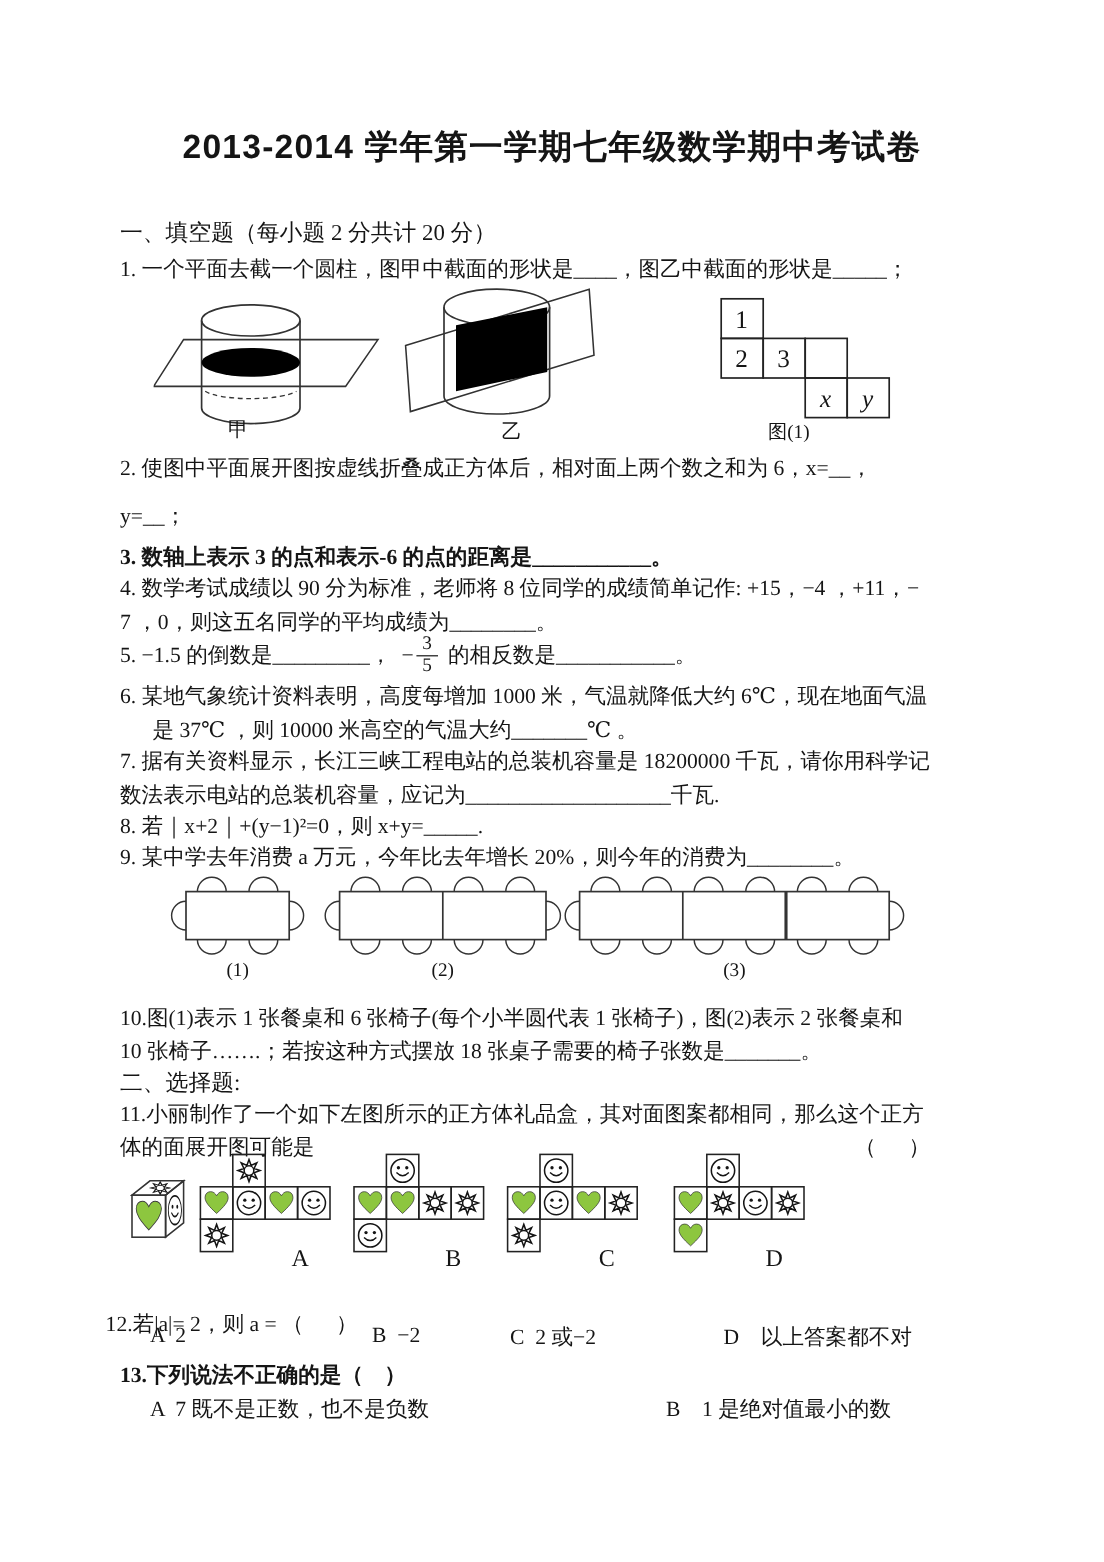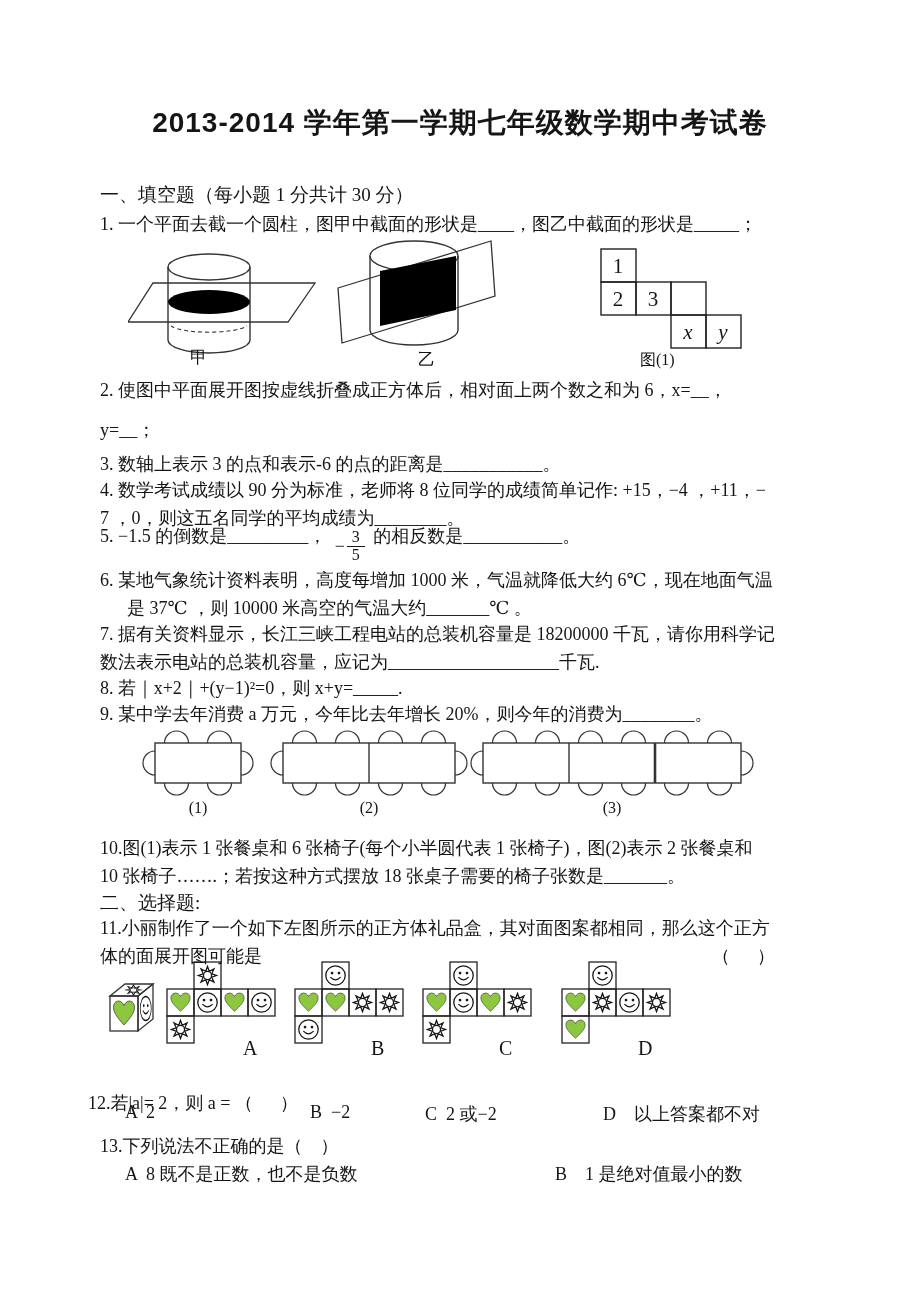--- a/index.html
+++ b/index.html
@@ -5,21 +5,21 @@
   html,body{margin:0;padding:0;background:#ffffff;}
   .page{position:relative;width:920px;height:1302px;background:#fff;overflow:hidden;
         font-family:"Liberation Serif","DejaVu Serif",serif;color:#151515;}
   .title{position:absolute;top:104px;left:0;width:100%;text-align:center;
          font-family:"Liberation Sans","DejaVu Sans",sans-serif;
          font-weight:bold;font-size:28px;letter-spacing:1px;}
   .line{position:absolute;font-size:18px;white-space:pre;line-height:1.35;}
   .heading{font-size:19px;}
   .fig{position:absolute;}
   .figlabel{position:absolute;font-size:17px;}
-  .fracline{position:absolute;display:flex;font-size:18px;white-space:pre;}
+  .fracline{position:absolute;display:flex;align-items:center;font-size:18px;white-space:pre;}
   .frac{display:inline-flex;align-items:center;margin:0 4px;}
   .frac .sign{font-size:18px;margin-right:2px;}
   .frac .stack{display:inline-flex;flex-direction:column;align-items:center;font-size:16px;line-height:1.05;}
   .frac .num{padding:0 5px;border-bottom:1.4px solid #151515;}
   .opts{position:absolute;font-size:18px;}
   .opts span{position:absolute;top:0;white-space:pre;}
   svg text{font-family:"Liberation Serif","DejaVu Serif",serif;}
 </style>
 </head>
 <body>
@@ -39,21 +39,21 @@
       </symbol>
       <symbol id="sym-sun" viewBox="0 0 24 24" preserveAspectRatio="none">
         <polygon points="22,12 16.6,13.9 19.1,19.1 13.9,16.6 12,22 10.1,16.6 4.9,19.1 7.4,13.9 2,12 7.4,10.1 4.9,4.9 10.1,7.4 12,2 13.9,7.4 19.1,4.9 16.6,10.1" fill="#fff" stroke="#151515" stroke-width="1.4"></polygon>
         <circle cx="12" cy="12" r="4.4" fill="#fff" stroke="#151515" stroke-width="1.4"></circle>
       </symbol>
     </defs>
   </svg>
 
   <div class="title">2013-2014 学年第一学期七年级数学期中考试卷</div>
 
-  <div class="line heading" style="left:100px;top:182px;">一、填空题（每小题 1 分共计 30 分）</div>
+  <div class="line heading" style="left:100px;top:182px;">一、填空题（每小题 2 分共计 20 分）</div>
   <div class="line" style="left:100px;top:212px;">1. 一个平面去截一个圆柱，图甲中截面的形状是____，图乙中截面的形状是_____；</div>
 
   <svg class="fig" style="left:128px;top:240px;" width="200" height="128" viewBox="0 0 200 128">
     <polygon points="0,82 160,82 187,43 25,43" fill="none" stroke="#333" stroke-width="1.3"></polygon>
     <line x1="40" y1="27" x2="40" y2="100" stroke="#333" stroke-width="1.4"></line>
     <line x1="122" y1="27" x2="122" y2="100" stroke="#333" stroke-width="1.4"></line>
     <ellipse cx="81" cy="27" rx="41" ry="13" fill="none" stroke="#333" stroke-width="1.4"></ellipse>
     <path d="M40,100 A41,13 0 0 0 122,100" fill="none" stroke="#333" stroke-width="1.4"></path>
     <ellipse cx="81" cy="62" rx="41" ry="12" fill="#000"></ellipse>
     <path d="M43,86 A40,9 0 0 0 119,86" fill="none" stroke="#333" stroke-width="1.1" stroke-dasharray="4 3"></path>
@@ -80,21 +80,21 @@
       <rect x="73" y="39" width="35" height="33" fill="none" stroke="#222" stroke-width="1.4"></rect>
       <rect x="73" y="72" width="35" height="33" fill="none" stroke="#222" stroke-width="1.4"></rect>
       <text x="90" y="96" text-anchor="middle" font-size="21" fill="#151515" font-style="italic">x</text>
       <rect x="108" y="72" width="35" height="33" fill="none" stroke="#222" stroke-width="1.4"></rect>
       <text x="125" y="96" text-anchor="middle" font-size="21" fill="#151515" font-style="italic">y</text>
     </svg>
   <div class="figlabel" style="left:640px;top:350px;font-size:16px;">图(1)</div>
 
   <div class="line" style="left:100px;top:378px;">2. 使图中平面展开图按虚线折叠成正方体后，相对面上两个数之和为 6，x=__，</div>
   <div class="line" style="left:100px;top:418px;">y=__；</div>
-  <div class="line" style="left:100px;top:452px;">3. 数轴上表示 3 的点和表示-6 的点的距离是___________。</div>
+  <div class="line" style="left:100px;top:452px;font-weight:bold;">3. 数轴上表示 3 的点和表示-6 的点的距离是___________。</div>
   <div class="line" style="left:100px;top:478px;">4. 数学考试成绩以 90 分为标准，老师将 8 位同学的成绩简单记作: +15，−4 ，+11，−</div>
   <div class="line" style="left:100px;top:506px;">7 ，0，则这五名同学的平均成绩为________。</div>
 
   <div class="fracline" style="left:100px;top:524px;height:44px;">
     <span>5. −1.5 的倒数是_________， </span>
     <span class="frac">
       <span class="sign">−</span>
       <span class="stack">
         <span class="num">3</span>
         <span class="den">5</span>
@@ -221,19 +221,19 @@
       <text x="533" y="97" font-size="20" fill="#151515">D</text>
     </svg>
 
   <div class="line" style="left:88px;top:1068px;margin-top:23px;">12.若|a|= 2，则 a = （      ）</div>
   <div class="opts" style="left:125px;top:1102px;width:720px;height:26px;">
     <span style="left:0px;">A  2</span>
     <span style="left:185px;">B  −2</span>
     <span style="left:300px;">C  2 或−2</span>
     <span style="left:478px;">D    以上答案都不对</span>
   </div>
-  <div class="line" style="left:100px;top:1134px;">13.下列说法不正确的是（    ）</div>
+  <div class="line" style="left:100px;top:1134px;font-weight:bold;">13.下列说法不正确的是（    ）</div>
   <div class="opts" style="left:125px;top:1162px;width:720px;height:26px;">
-    <span style="left:0px;">A  8 既不是正数，也不是负数</span>
+    <span style="left:0px;">A  7 既不是正数，也不是负数</span>
     <span style="left:430px;">B    1 是绝对值最小的数</span>
   </div>
 
 </div>
 
 </body></html>

